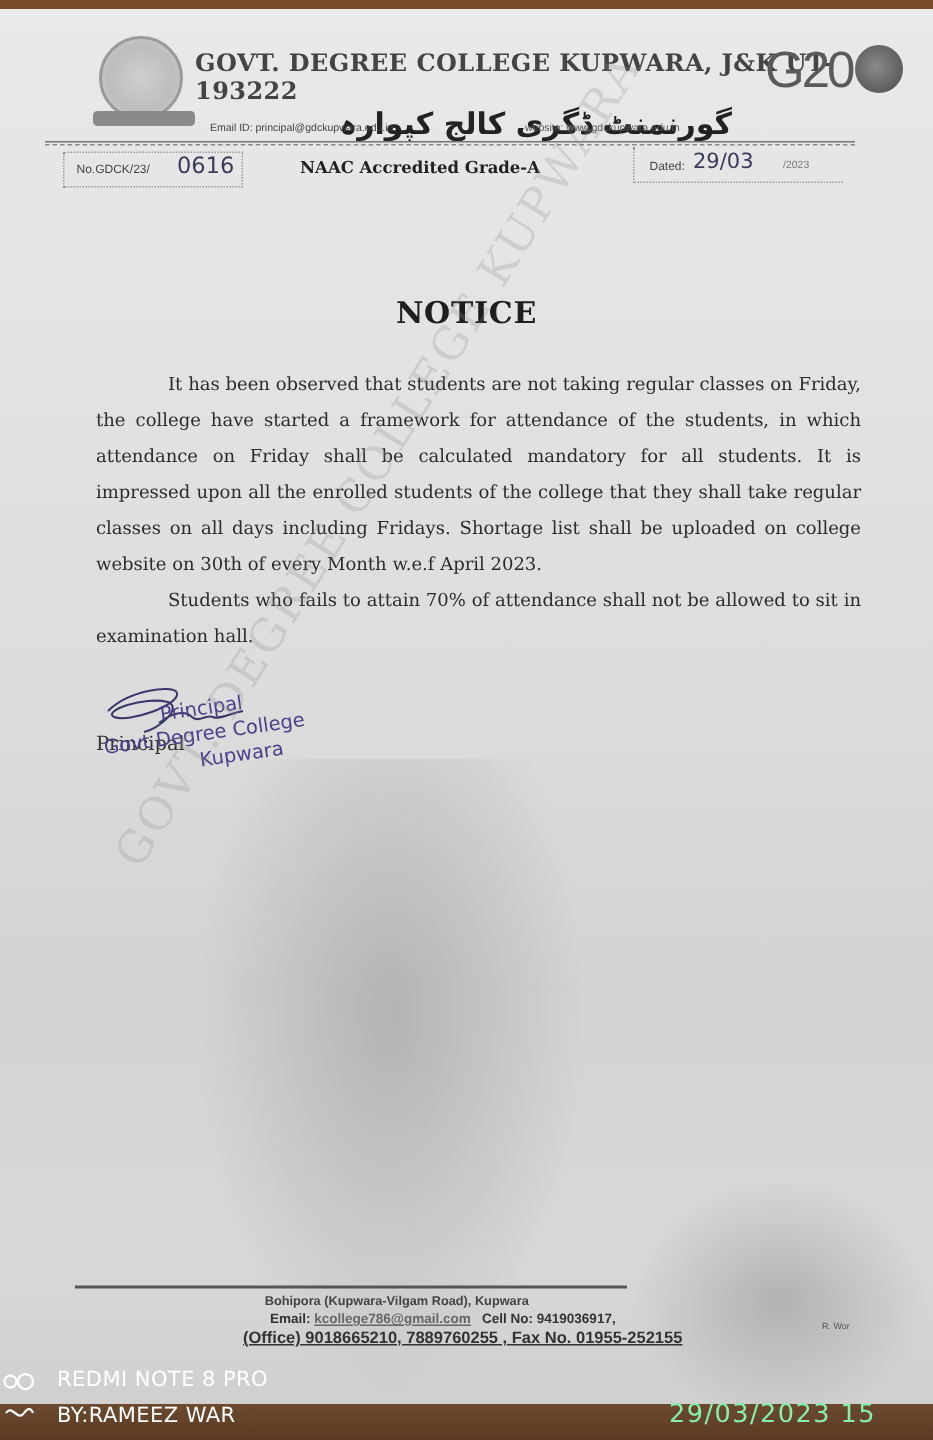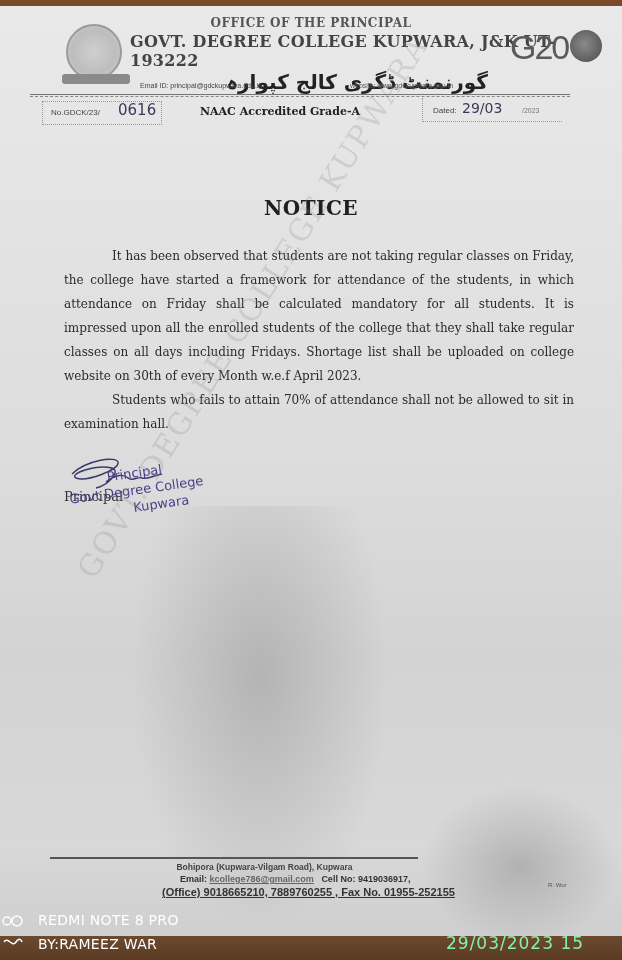--- a/index.html
+++ b/index.html
@@ -181,21 +181,20 @@
 <body>
 
 <div class="paper">
   <div class="shadow"></div>
   <div class="shadow2"></div>
 
   <div class="logo-left">
     <div class="ribbon"></div>
   </div>
 
-  <div class="hdr-line1">OFFICE OF THE PRINCIPAL</div>
   <div class="hdr-line2">GOVT. DEGREE COLLEGE KUPWARA, J&amp;K UT-193222</div>
   <div class="hdr-urdu">گورنمنٹ ڈگری کالج کپوارہ</div>
   <div class="hdr-email">Email ID: principal@gdckupwara.edu.in</div>
   <div class="hdr-web">website: www.gdckupwara.edu.in</div>
 
   <div class="g20">G20</div>
   <div class="g20-globe"></div>
   <div class="g20-tag"></div>
 
   <div class="hdr-rule"></div>

